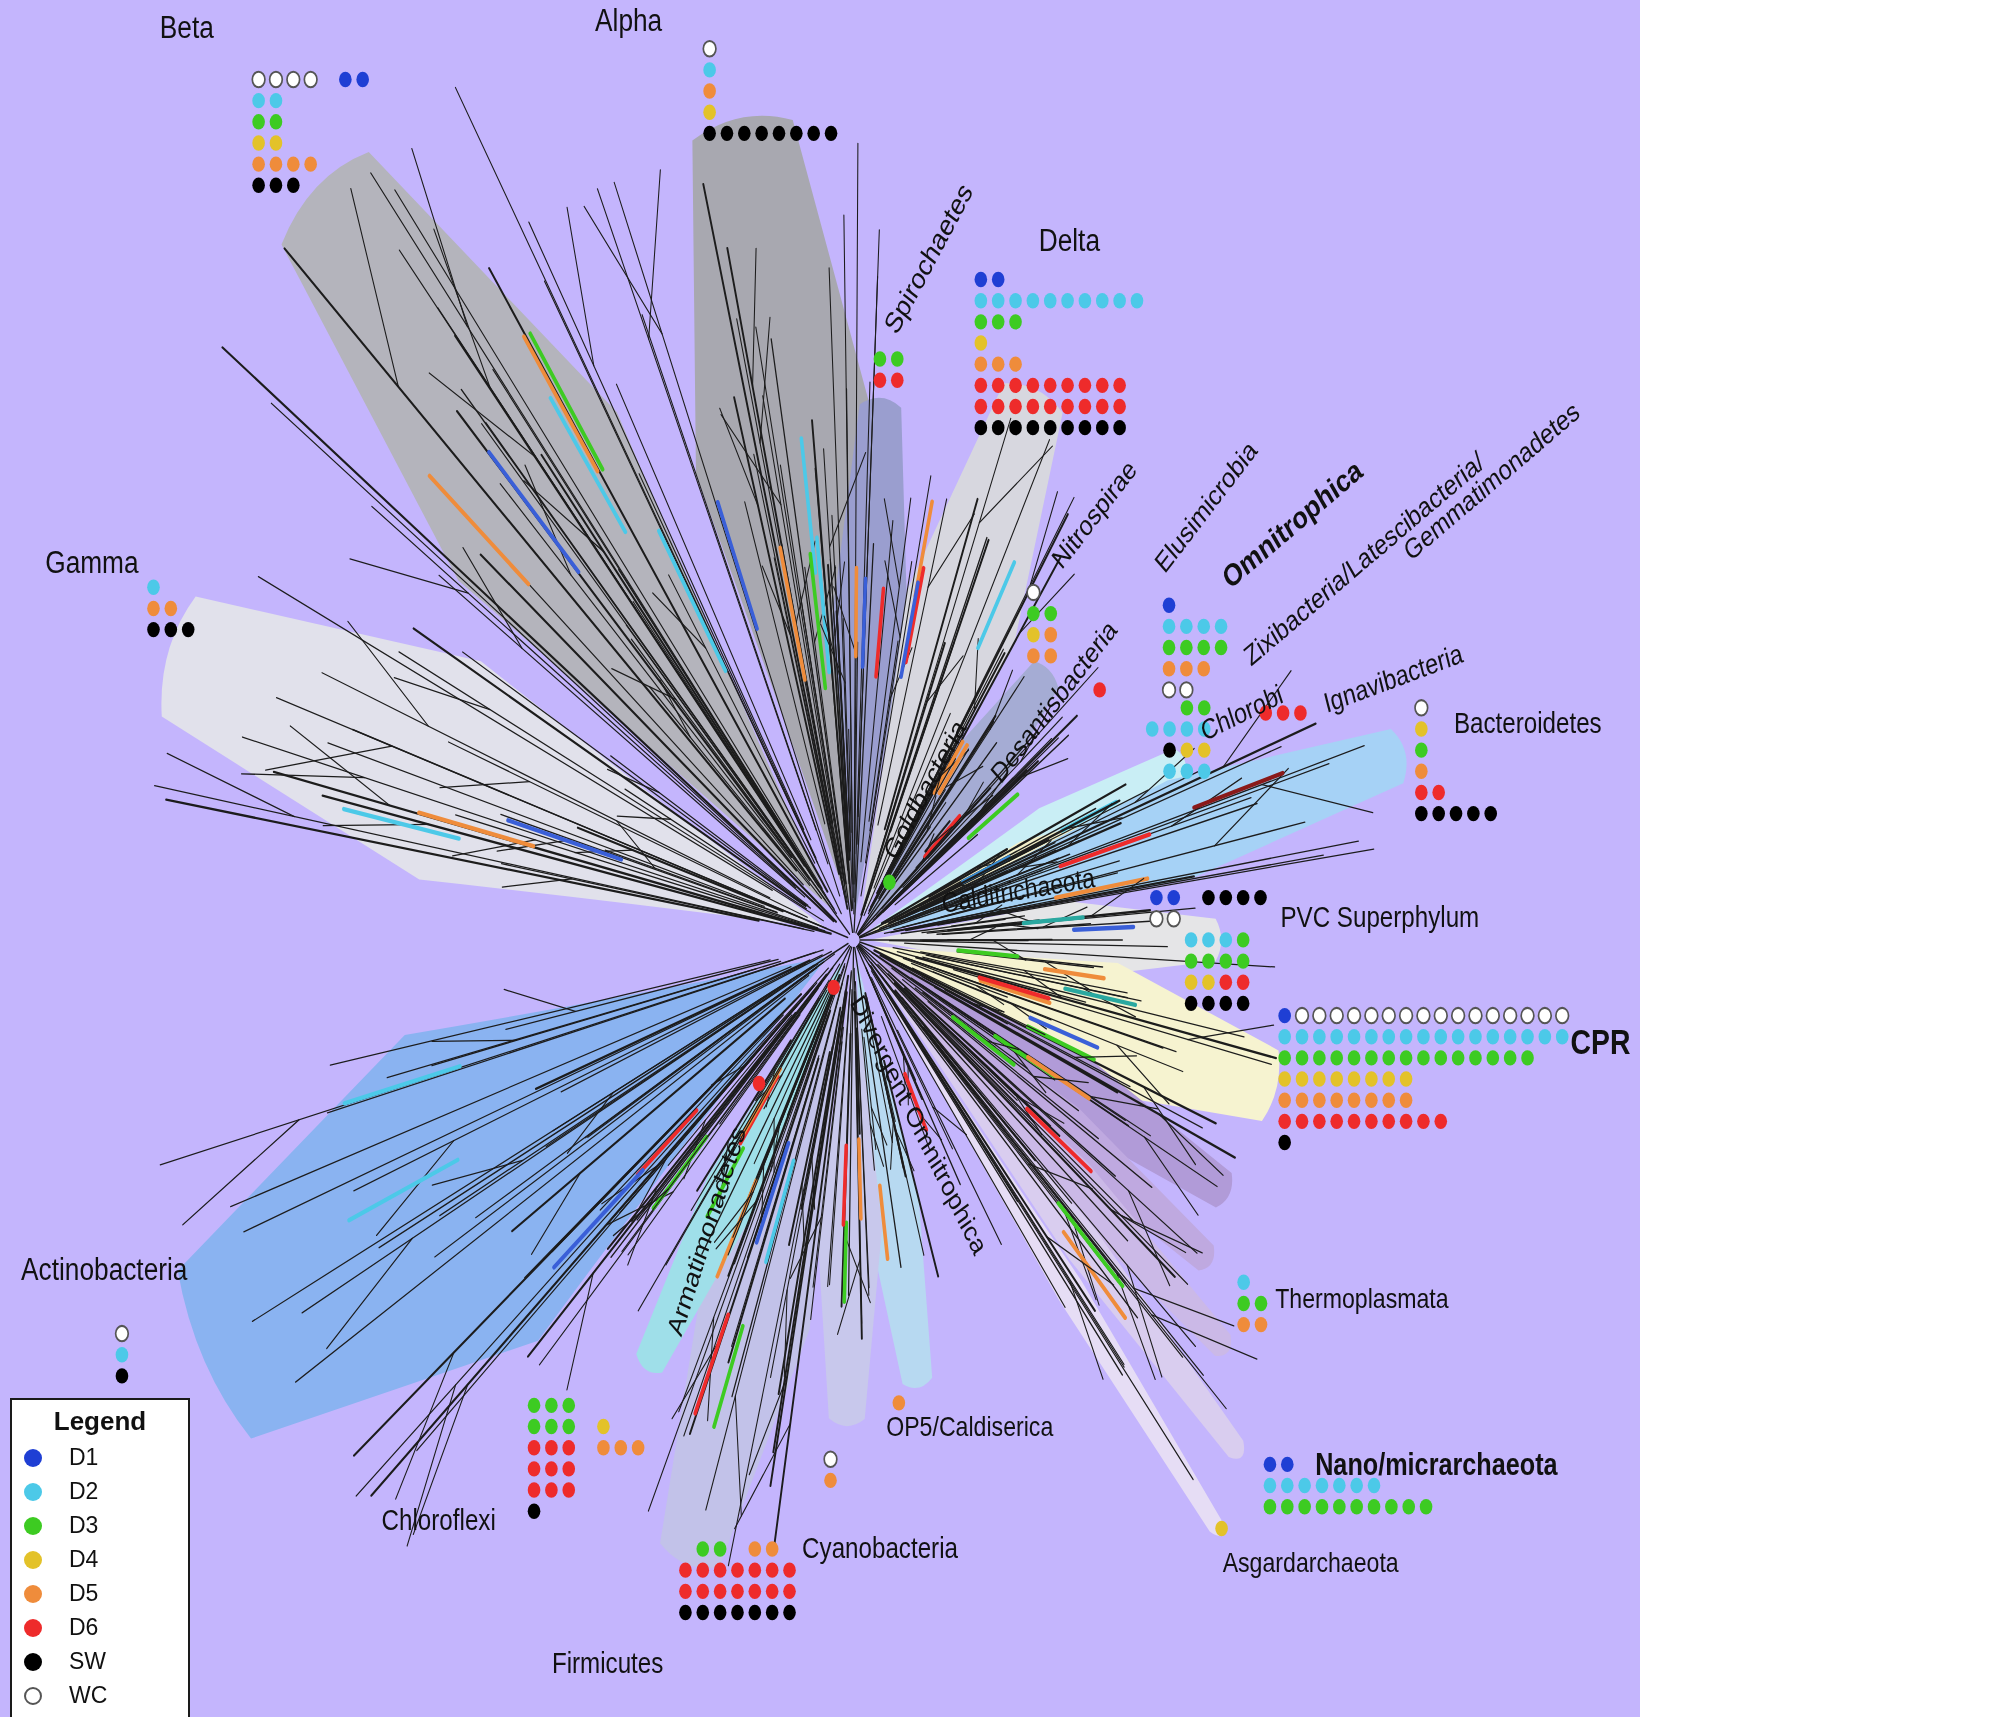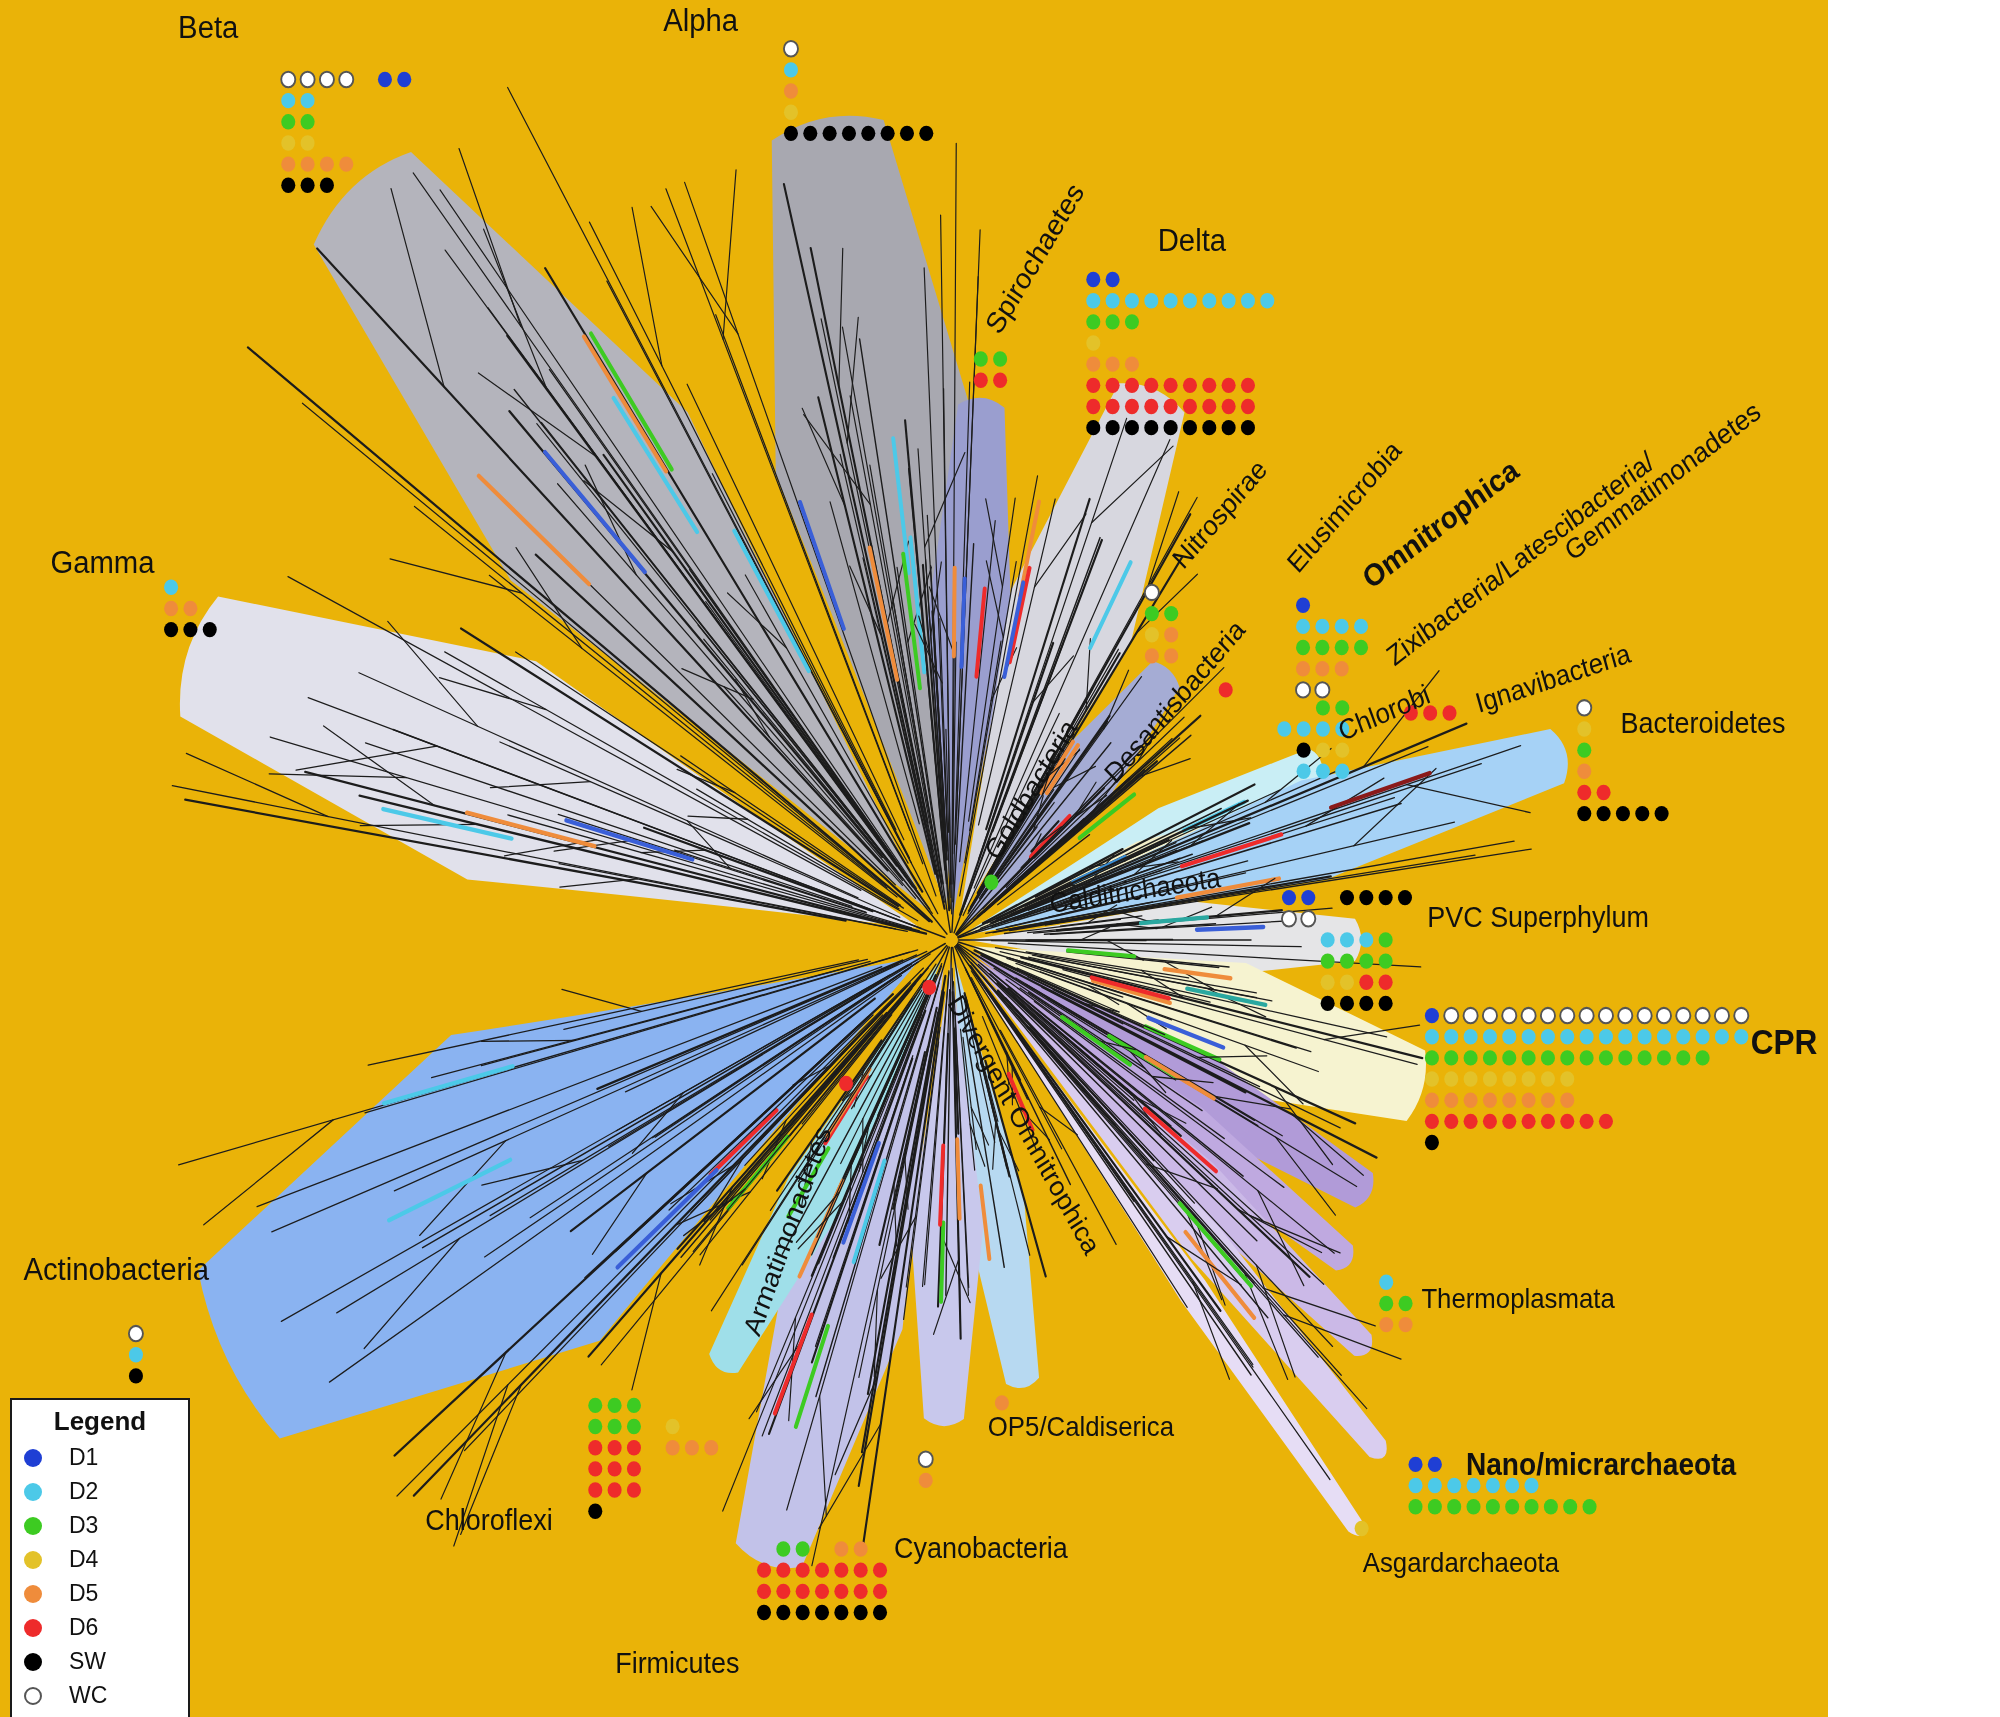--- a/index.html
+++ b/index.html
@@ -1,16 +1,16 @@
 <!DOCTYPE html>
 <html><head>
 <meta charset="utf-8">
 <style>
   html,body{margin:0;padding:0;background:#fff;font-family:"Liberation Sans",sans-serif;}
-  .stage{position:relative;width:1828px;height:1717px;background:#eab308;overflow:hidden;}
+  .stage{position:relative;width:1640px;height:1717px;background:#c4b5fd;overflow:hidden;}
   .stage svg{position:absolute;inset:0;width:100%;height:100%;}
   svg text{font-family:"Liberation Sans",sans-serif;}
   .legend{position:absolute;left:10px;top:1398px;width:152px;border:2px solid #1a1a1a;
           background:#fff;padding:6px 12px 12px;box-sizing:content-box;}
   .legend-title{font-weight:700;font-size:26px;text-align:center;color:#111;}
   .legend-item{display:flex;align-items:center;gap:27px;margin:7px 0;font-size:23px;color:#111;}
   .legend-dot{width:18px;height:18px;border-radius:50%;flex:0 0 auto;box-sizing:border-box;}
 </style>
 </head>
 <body>

